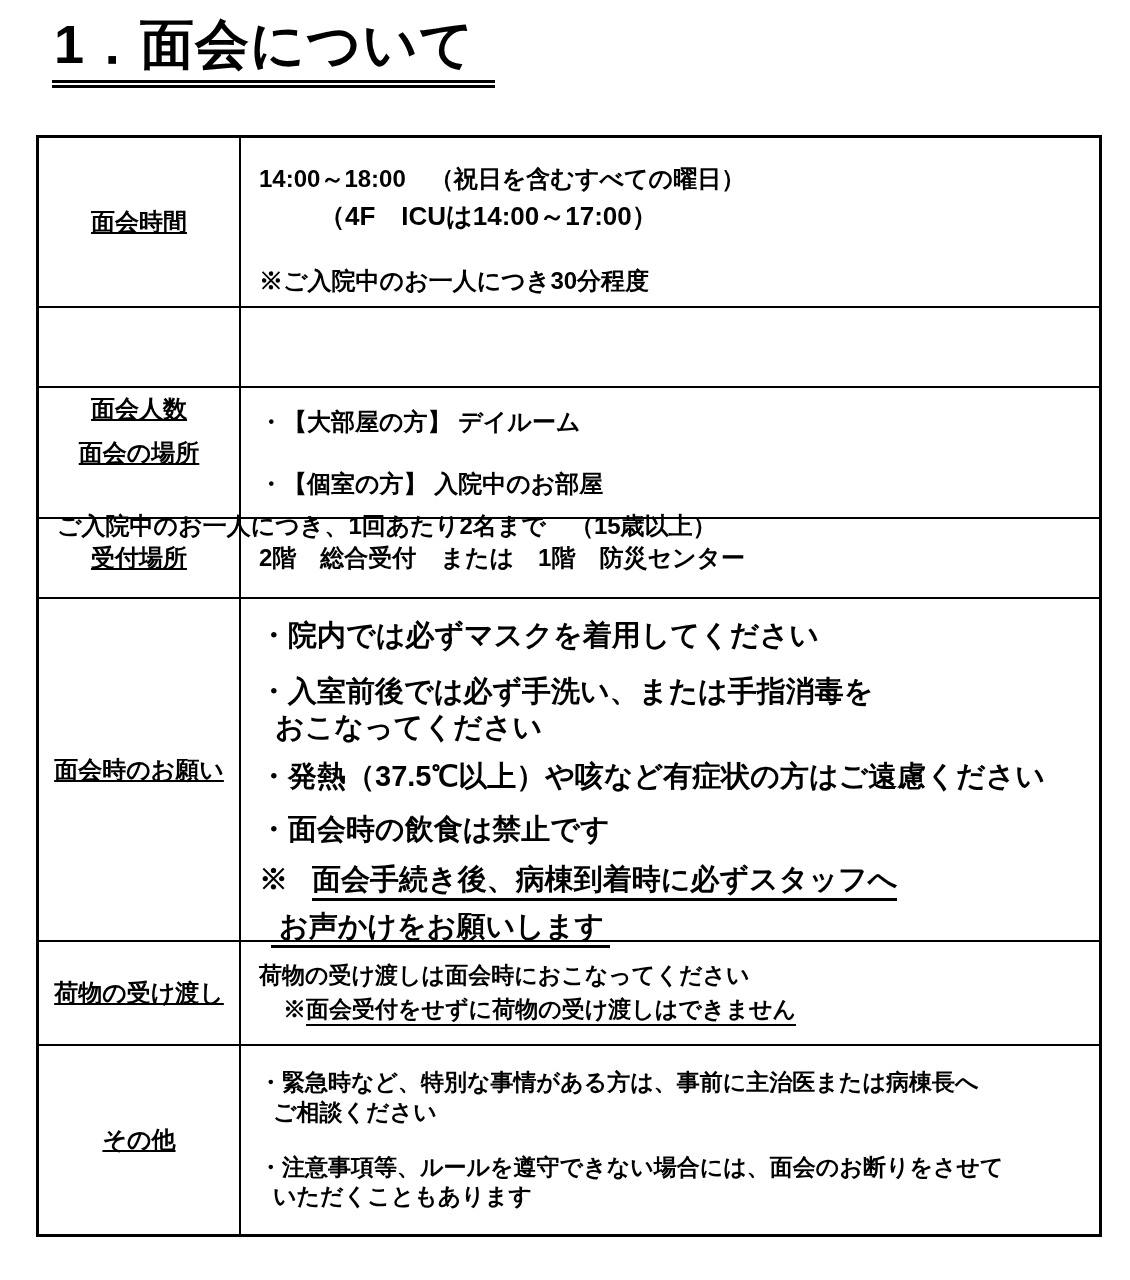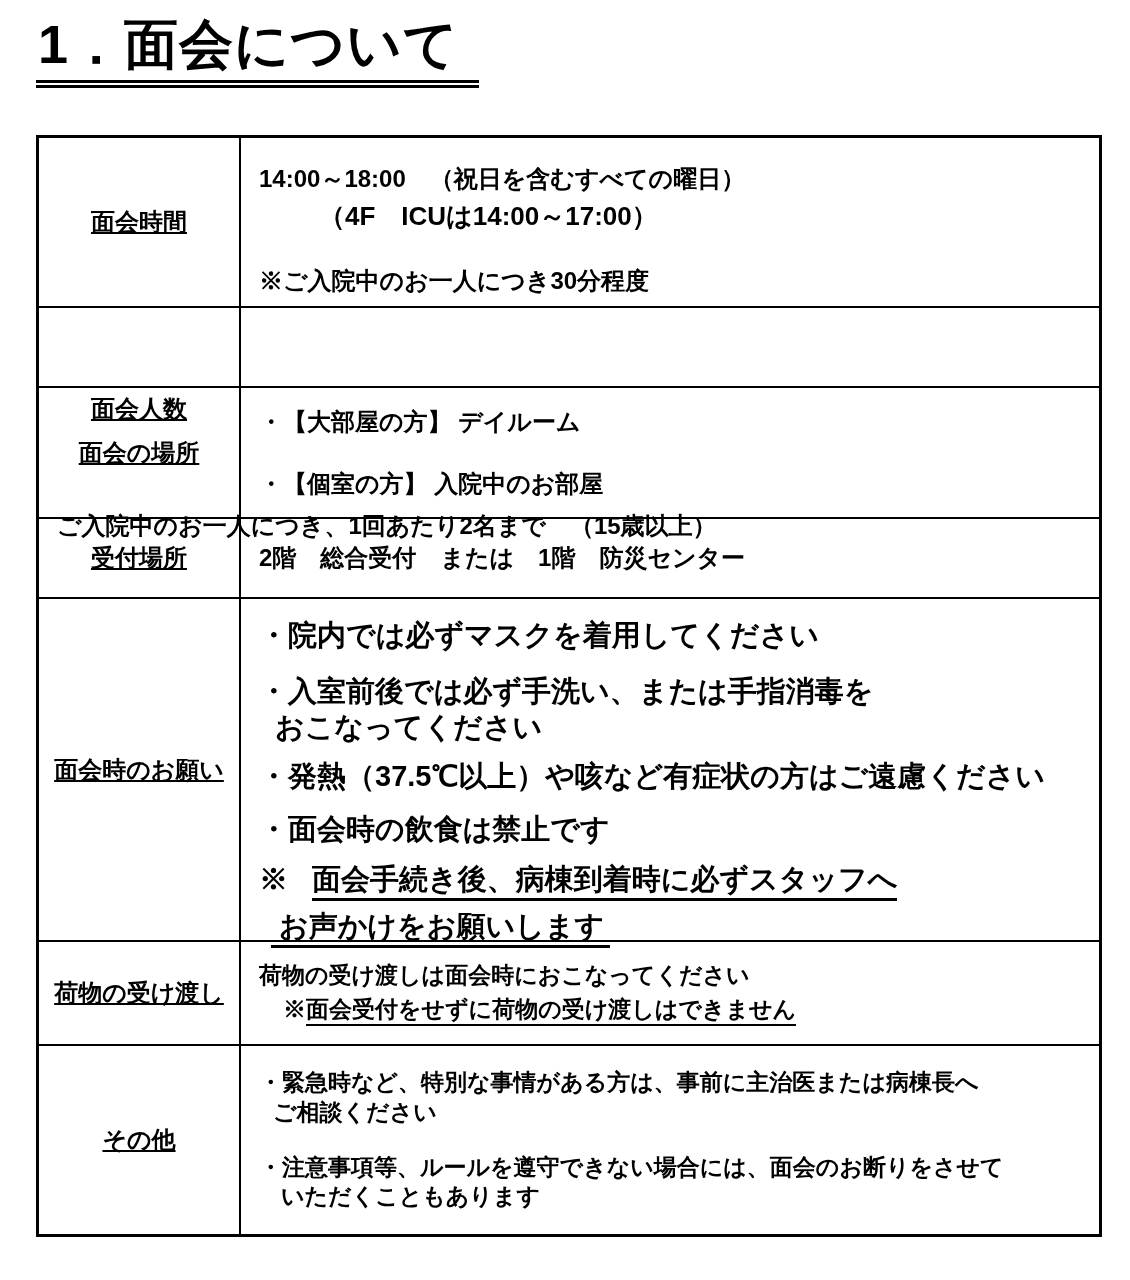--- a/index.html
+++ b/index.html
@@ -13,21 +13,21 @@
     color: #000000;
     font-family: "Liberation Sans", sans-serif;
     font-weight: bold;
     position: relative;
     overflow: hidden;
   }
 
   
   .title {
     position: absolute;
-    left: 36px;
+    left: 52px;
     top: 10px;
     font-size: 54px;
     letter-spacing: 1px;
     line-height: 1.28;
     border-bottom: 8px double #000;
     padding: 0 20px 1px 2px;
     white-space: nowrap;
   }
 
   
@@ -99,21 +99,21 @@
   
   .r6 { height: 104px; }
   .r6 .cnt { justify-content: center; font-size: 23px; line-height: 1.2; }
   .r6 .note { margin-left: 24px; margin-top: 6px; }
   .r6 .u { border-bottom: 2px solid #000; padding-bottom: 2px; }
 
   
   .r7 { height: 190px; }
   .r7 .cnt { justify-content: center; font-size: 23px; line-height: 1.3; }
   .r7 .l2 { margin-left: 14px; margin-bottom: 25px; }
-  .r7 .l4 { margin-left: 22px; }
+  .r7 .l4 { margin-left: 14px; }
 </style>
 </head>
 <body>
 
 <div class="title">1．面会について</div>
 
 <div class="tbl">
 
   <div class="row r1">
     <div class="lbl">面会時間</div>

